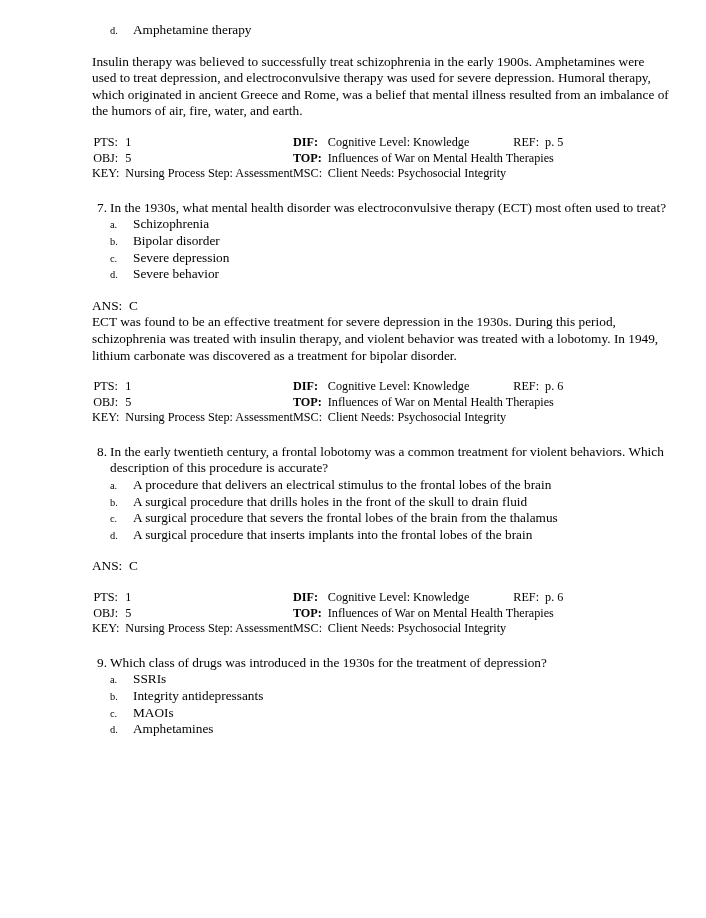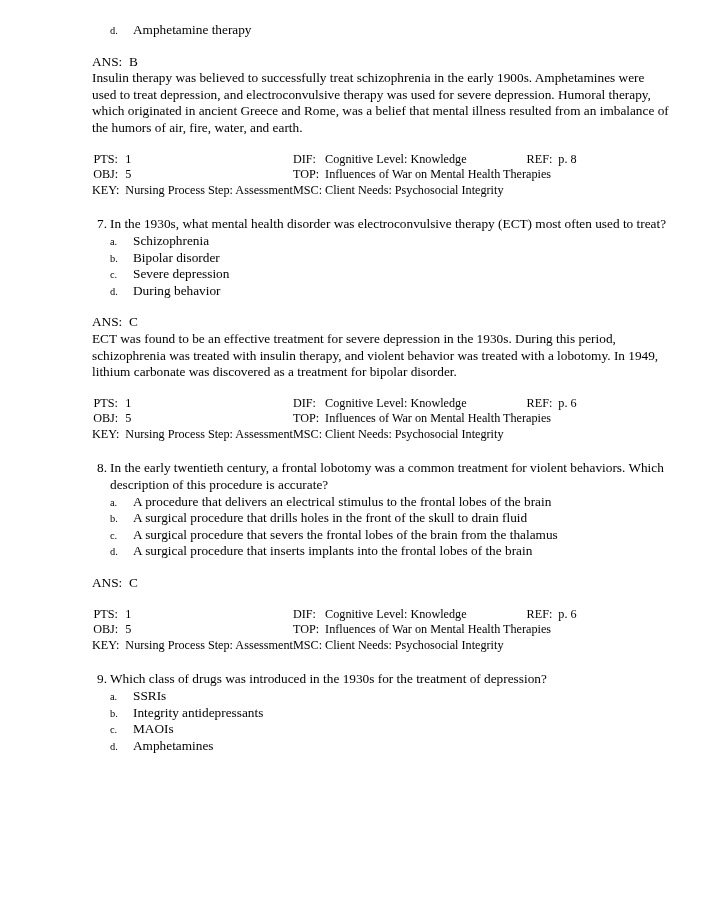--- a/index.html
+++ b/index.html
@@ -85,56 +85,55 @@
     border-collapse: collapse;
   }
   .meta td {
     padding: 0;
     vertical-align: top;
     white-space: nowrap;
   }
   .meta .lab   { padding-right: 6px; text-align: center; }
   .meta .c-pts { width: 18px; }
   .meta .c-gap { width: 102px; }
-  .meta .c-dif { padding-right: 6px; }
-  .meta .c-val { padding-right: 60px; }
+  .meta .c-dif { padding-right: 6px; font-weight: bold; }
+  .meta .c-val { padding-right: 44px; }
   .meta .c-ref { padding-right: 6px; }
   .key-row td { padding-top: 0; }
   .key-sep { padding-right: 0; }
   .msc-lab { padding-left: 16px; padding-right: 6px; }
 </style>
 </head>
 <body>
 
 <div class="page">
 
   <div class="option">
     <span class="opt-letter">d.</span>
     <span class="opt-text">Amphetamine therapy</span>
   </div>
 
   <div class="spacer-md"></div>
 
   <div class="ans-block">
-    <div class="ans-line"><span>ANS:</span>&nbsp; <span>B</span></div>
     <div class="rationale">Insulin therapy was believed to successfully treat schizophrenia in the early 1900s. Amphetamines were used to treat depression, and electroconvulsive therapy was used for severe depression. Humoral therapy, which originated in ancient Greece and Rome, was a belief that mental illness resulted from an imbalance of the humors of air, fire, water, and earth.</div>
   </div>
 
   <div class="spacer-md"></div>
 
   <table class="meta">
     <tbody>
         <tr>
       <td class="lab">PTS:</td>
       <td class="c-pts">1</td>
       <td class="c-gap"></td>
       <td class="c-dif">DIF:</td>
       <td class="c-val">Cognitive Level: Knowledge</td>
       <td class="c-ref">REF:</td>
-      <td>p. 8</td>
+      <td>p. 5</td>
     </tr>
     <tr>
       <td class="lab">OBJ:</td>
       <td class="c-pts">5</td>
       <td class="c-gap"></td>
       <td class="c-dif">TOP:</td>
       <td colspan="3">Influences of War on Mental Health Therapies</td>
     </tr>
     <tr class="key-row">
       <td class="lab">KEY:</td>
@@ -159,21 +158,21 @@
     <li class="option">
       <span class="opt-letter">b.</span>
       <span class="opt-text">Bipolar disorder</span>
     </li>
     <li class="option">
       <span class="opt-letter">c.</span>
       <span class="opt-text">Severe depression</span>
     </li>
     <li class="option">
       <span class="opt-letter">d.</span>
-      <span class="opt-text">During behavior</span>
+      <span class="opt-text">Severe behavior</span>
     </li>
   </ul>
 
   <div class="spacer-md"></div>
 
   <div class="ans-block">
     <div class="ans-line"><span>ANS:</span>&nbsp; <span>C</span></div>
     <div class="rationale">ECT was found to be an effective treatment for severe depression in the 1930s. During this period, schizophrenia was treated with insulin therapy, and violent behavior was treated with a lobotomy. In 1949, lithium carbonate was discovered as a treatment for bipolar disorder.</div>
   </div>
 

